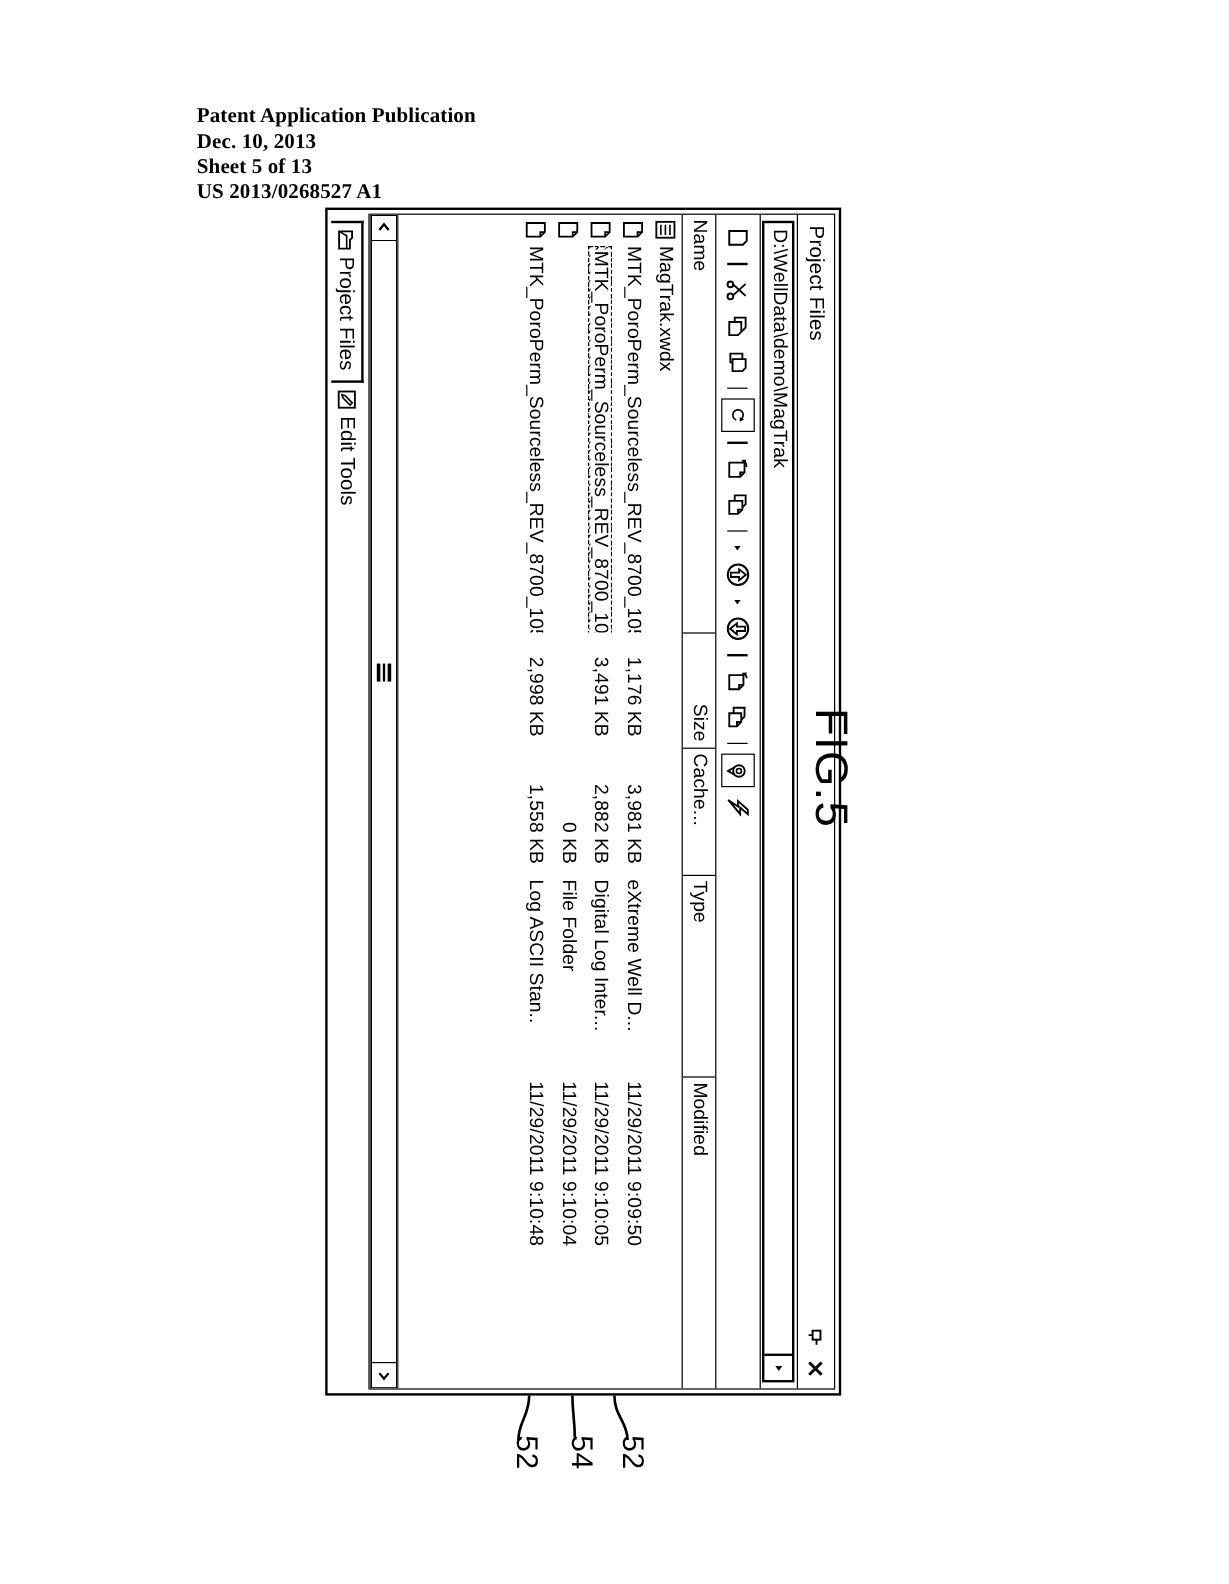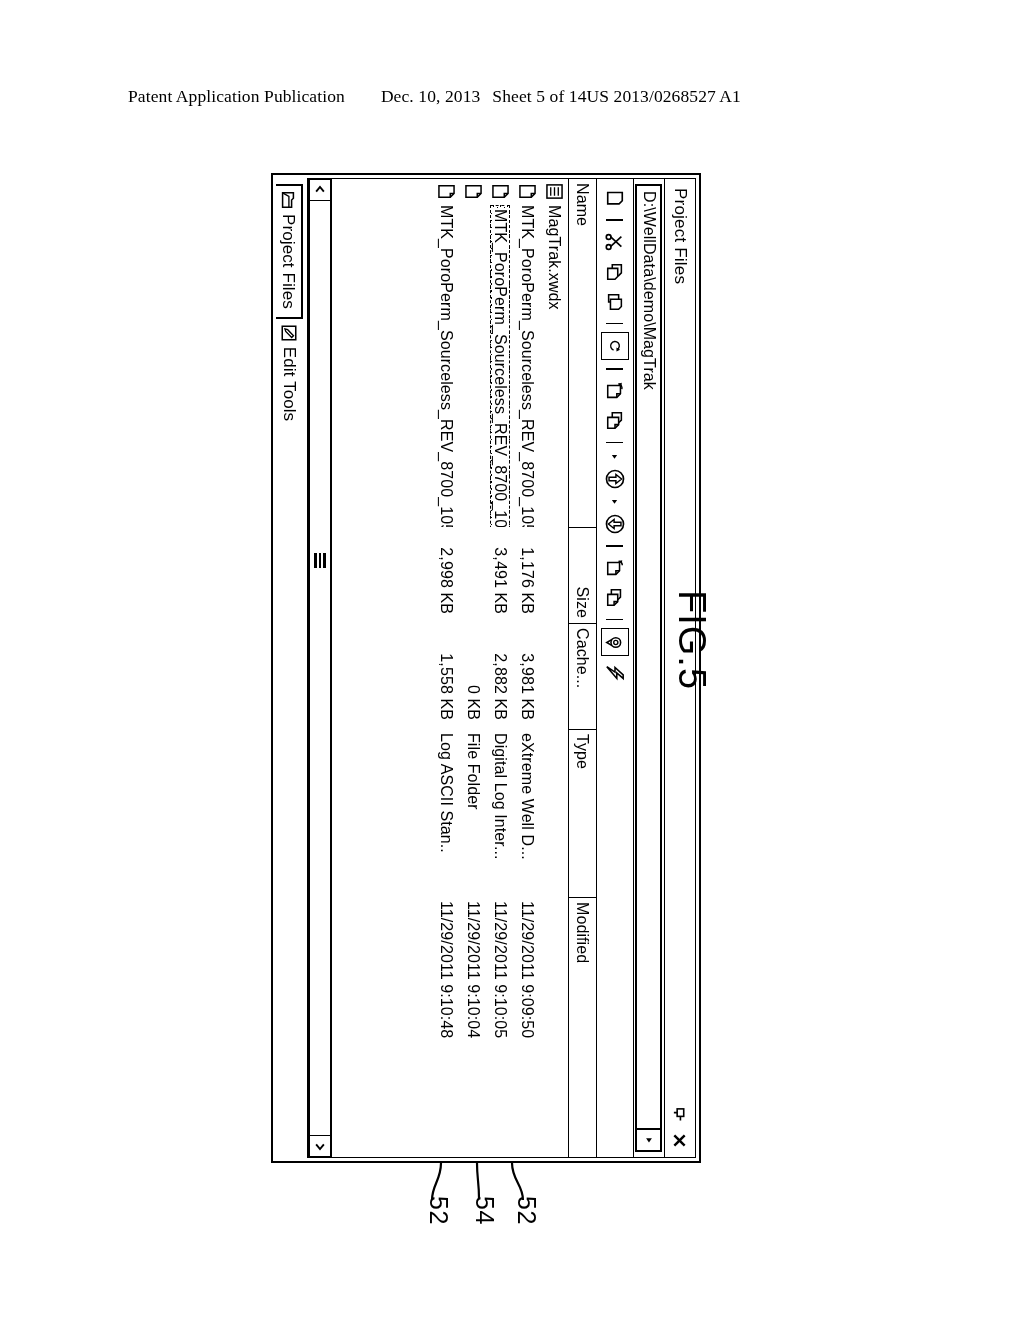--- a/index.html
+++ b/index.html
@@ -18,24 +18,25 @@
 
   
   .patent-header {
     position: absolute;
     top: 86px;
     left: 128px;
     width: 768px;
     display: flex;
     align-items: baseline;
     font-family: "Liberation Serif", serif;
-    font-weight: normal;
+    font-weight: bold;
     font-size: 17.5px;
     letter-spacing: 0.1px;
     white-space: nowrap;
+    flex-direction: column;
   }
   .ph-pub   { }
   .ph-date  { margin-left: 36px; }
   .ph-sheet { margin-left: 12px; }
   .ph-num   { }
 
   
   
   #figure-stage {
     position: absolute;
@@ -355,21 +356,21 @@
     transform-origin: 0 0;
     white-space: nowrap;
   }
 </style>
 </head>
 <body>
 
 <div class="patent-header">
   <span class="ph-pub">Patent Application Publication</span>
   <span class="ph-date">Dec. 10, 2013</span>
-  <span class="ph-sheet">Sheet 5 of 14</span>
+  <span class="ph-sheet">Sheet 5 of 13</span>
   <span class="ph-num">US 2013/0268527 A1</span>
 </div>
 
 <div id="figure-stage">
 
   <div class="rot-wrap">
     <div class="app-window">
       <div class="app-inner">
 
         <div class="titlebar">

